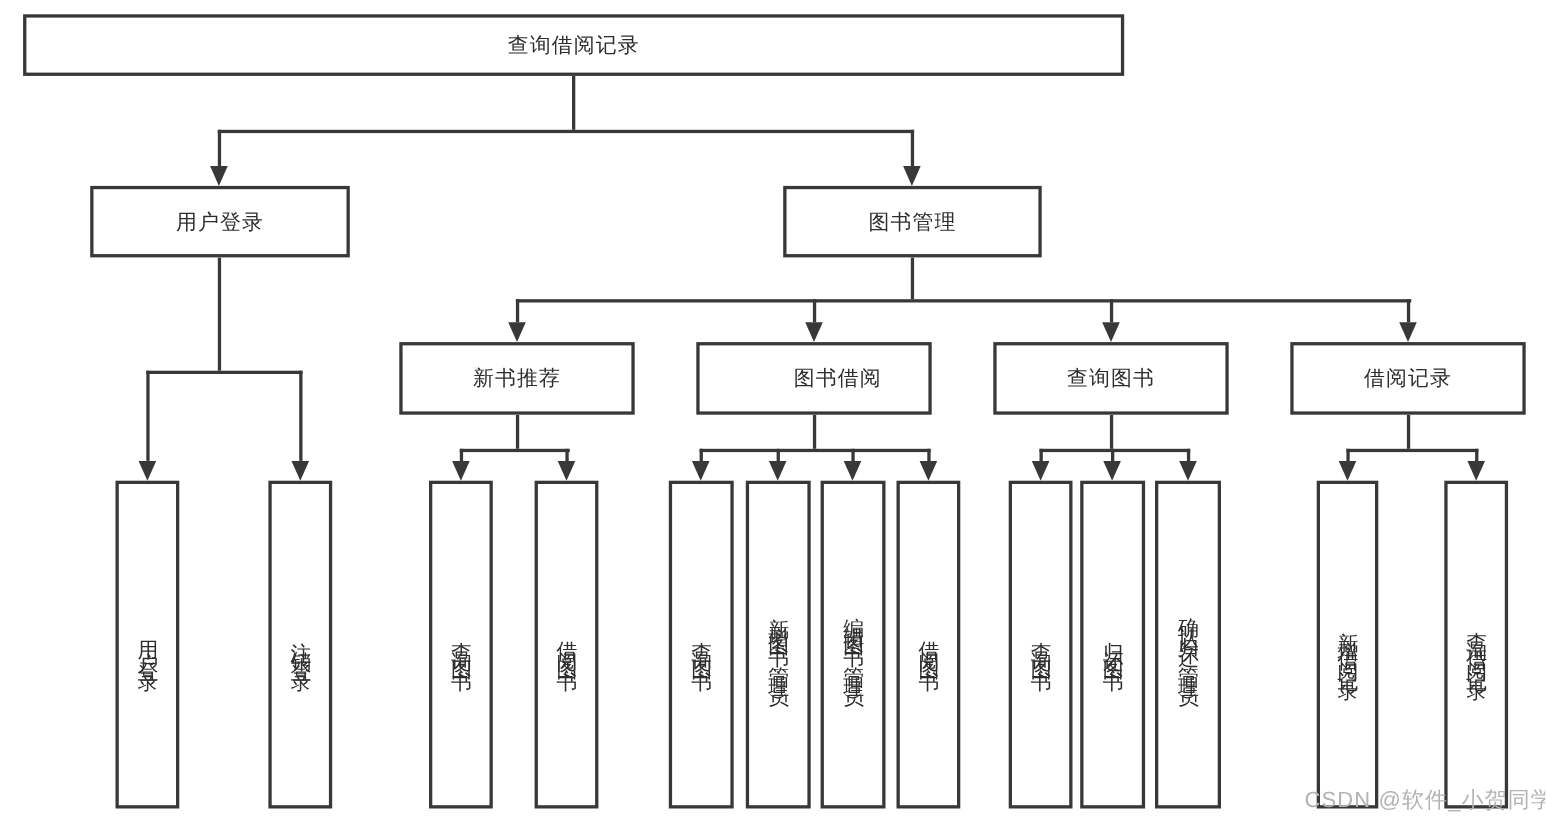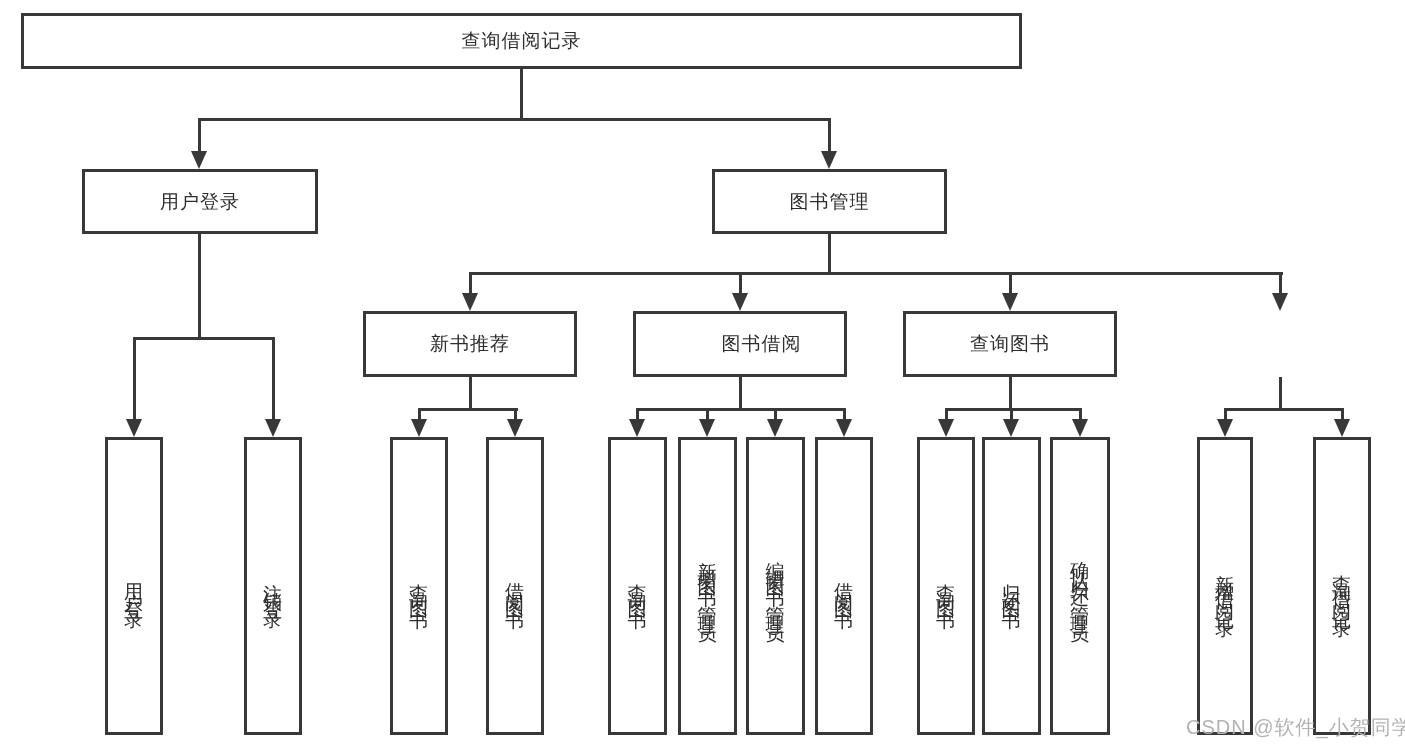--- a/index.html
+++ b/index.html
@@ -73,20 +73,23 @@
   </div>
 
   <div class="node node-h" style="left:712px; top:169px; width:235px; height:65px;">
     <span>图书管理</span>
   </div>
   <div class="node node-h" style="left:633px; top:311px; width:214px; height:66px;padding-left:43px;">
     <span>图书借阅</span>
   </div>
   <div class="node node-h" style="left:903px; top:311px; width:214px; height:66px;">
     <span>查询图书</span>
+  </div>
+  <div class="node node-h" style="left:1173px; top:311px; width:214px; height:66px;">
+    <span>借阅记录</span>
   </div>
 
   <div class="node node-v" style="left:105px; top:437px; width:58px; height:298px;">
     <span class="vtext">用户登录</span>
   </div>
   <div class="node node-v" style="left:244px; top:437px; width:58px; height:298px;">
     <span class="vtext">注销登录</span>
   </div>
 
   <div class="node node-v" style="left:390px; top:437px; width:58px; height:298px;">

